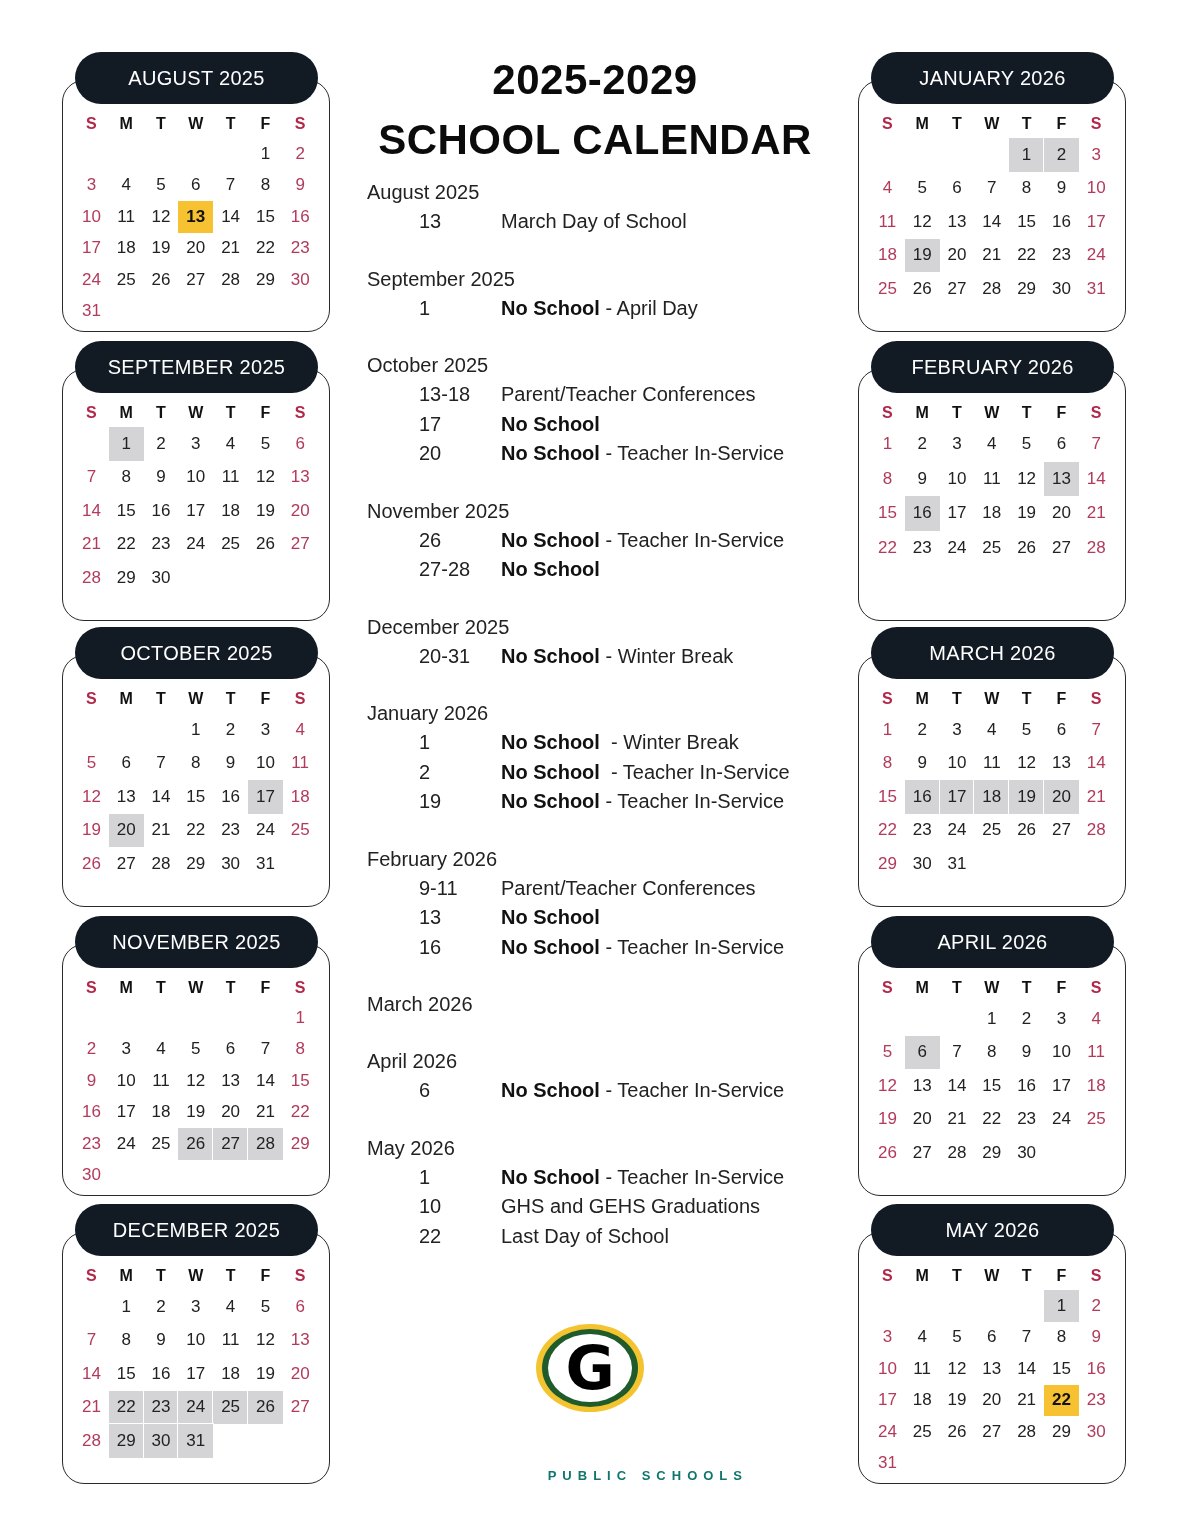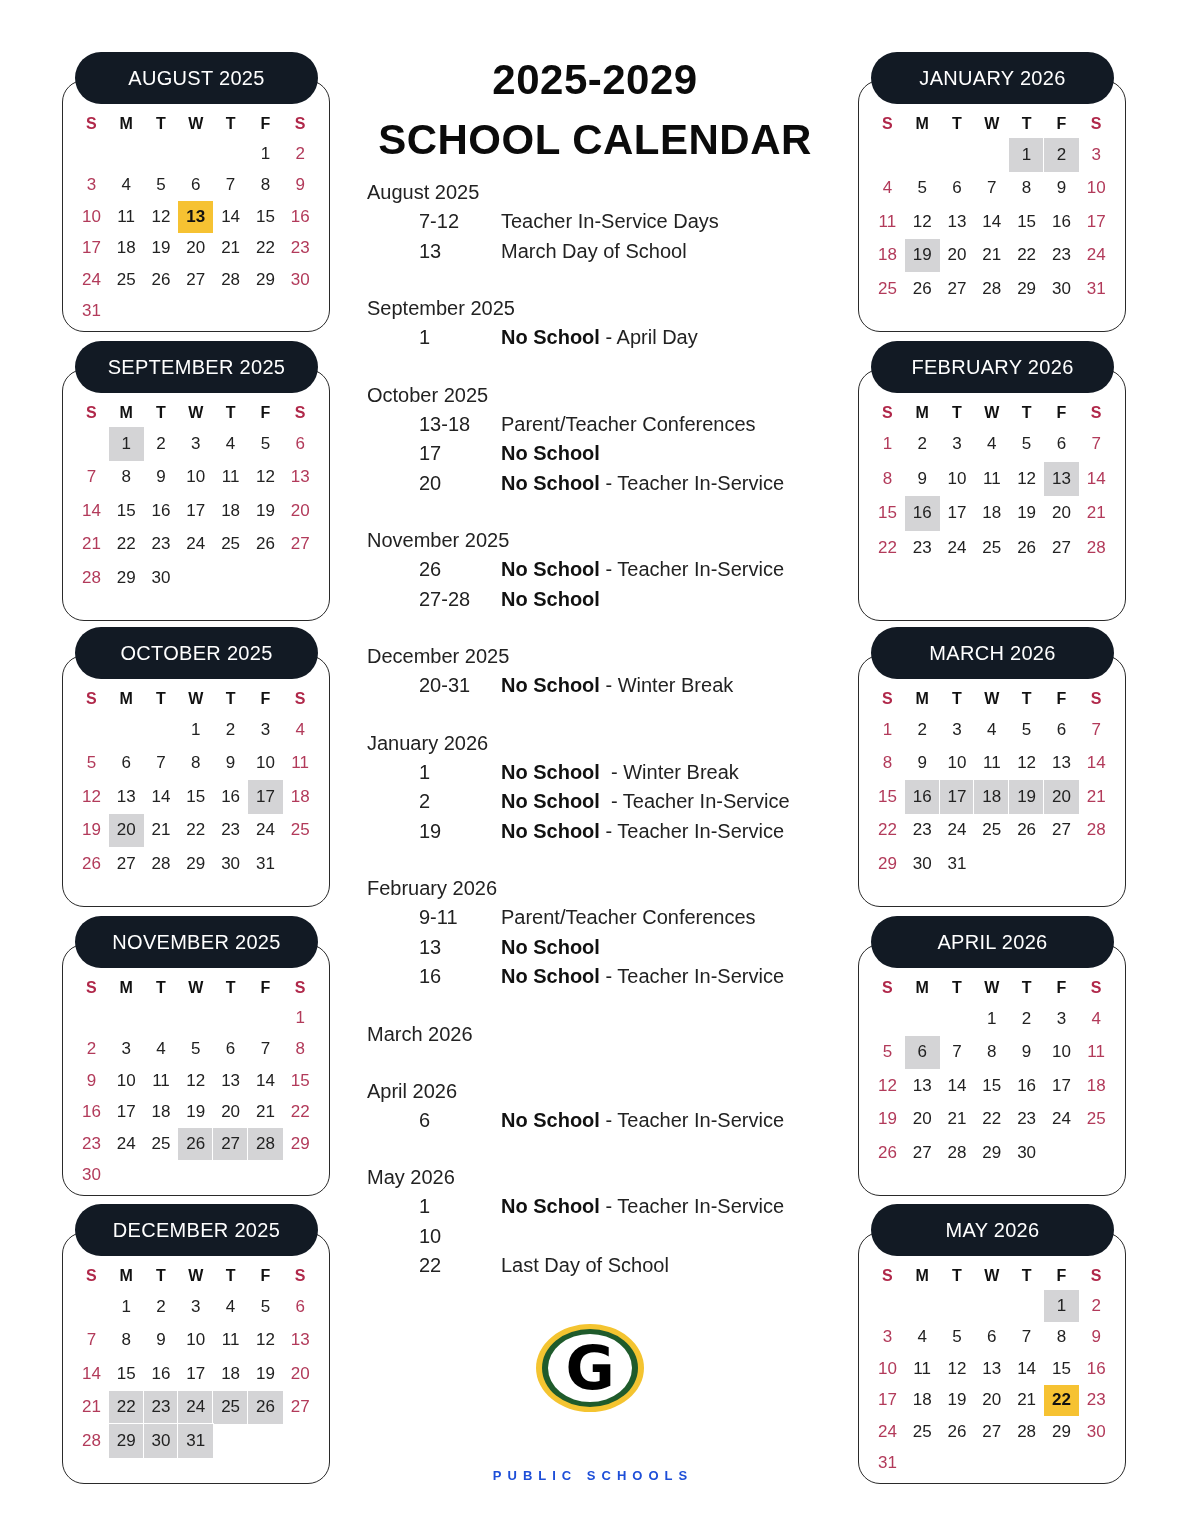--- a/index.html
+++ b/index.html
@@ -27,21 +27,21 @@
   .ev-date { position: absolute; left: 52px; width: 80px; }
   .ev-desc { position: absolute; left: 134px; white-space: nowrap; }
   .ev-desc b { font-weight: bold; color: #111; }
   .ev-gap { height: 28px; }
 
   .logo { position: absolute; left: 438px; top: 1322px; width: 310px; height: 170px; }
   .logo .ring { position: absolute; left: 98px; top: 2px; width: 108px; height: 88px; border-radius: 50%; background: #f4c430; }
   .logo .ring2 { position: absolute; left: 104px; top: 7px; width: 96px; height: 78px; border-radius: 50%; background: #1f5b2b; }
   .logo .ring3 { position: absolute; left: 110px; top: 12px; width: 84px; height: 68px; border-radius: 50%; background: #fff; display:flex; align-items:center; justify-content:center; font-weight: bold; font-size: 60px; color: #000; font-family: "DejaVu Sans", sans-serif; }
   .logo .word { position: absolute; left: 0; top: 95px; width: 310px; text-align: center; font-weight: bold; font-size: 46px; letter-spacing: 5px; color: #000; font-family: "DejaVu Sans", sans-serif; }
-  .logo .sub { position: absolute; left: 0; top: 146px; width: 310px; text-align: center; font-weight: bold; font-size: 13px; letter-spacing: 6px; color: #1d4ed8; }
+  .logo .sub { position: absolute; left: 0; top: 146px; width: 310px; text-align: right; font-weight: bold; font-size: 13px; letter-spacing: 6px; color: #0f766e; }
 </style>
 </head>
 <body>
 
 <div class="title t1">2025-2029</div>
 <div class="title t2">SCHOOL CALENDAR</div>
 
 <div id="cal-container">
     <div class="cal" style="left: 62px; top: 52px;">
       <div class="box"></div>
@@ -535,24 +535,20 @@
         <div class="day" style="height: 31.5px;"></div>
         <div class="day" style="height: 31.5px;"></div>
         <div class="day" style="height: 31.5px;"></div>
       </div>
     </div>
   </div>
 
 <div class="events" id="events">
     <div class="ev-month">August 2025</div>
     <div class="ev-row">
-      <span class="ev-date">7-12</span>
-      <span class="ev-desc"><span style="white-space: pre;">Teacher In-Service Days</span></span>
-    </div>
-    <div class="ev-row">
       <span class="ev-date">13</span>
       <span class="ev-desc"><span style="white-space: pre;">March Day of School</span></span>
     </div>
     <div class="ev-gap"></div>
     <div class="ev-month">September 2025</div>
     <div class="ev-row">
       <span class="ev-date">1</span>
       <span class="ev-desc"><b>No School</b><span style="white-space: pre;"> - April Day</span></span>
     </div>
     <div class="ev-gap"></div>
@@ -622,20 +618,21 @@
       <span class="ev-desc"><b>No School</b><span style="white-space: pre;"> - Teacher In-Service</span></span>
     </div>
     <div class="ev-gap"></div>
     <div class="ev-month">May 2026</div>
     <div class="ev-row">
       <span class="ev-date">1</span>
       <span class="ev-desc"><b>No School</b><span style="white-space: pre;"> - Teacher In-Service</span></span>
     </div>
     <div class="ev-row">
       <span class="ev-date">10</span>
+      <span class="ev-desc"><span style="white-space: pre;">GHS and GEHS Graduations</span></span>
     </div>
     <div class="ev-row">
       <span class="ev-date">22</span>
       <span class="ev-desc"><span style="white-space: pre;">Last Day of School</span></span>
     </div>
   </div>
 
 <div class="logo">
   <div class="ring"></div>
   <div class="ring2"></div>

